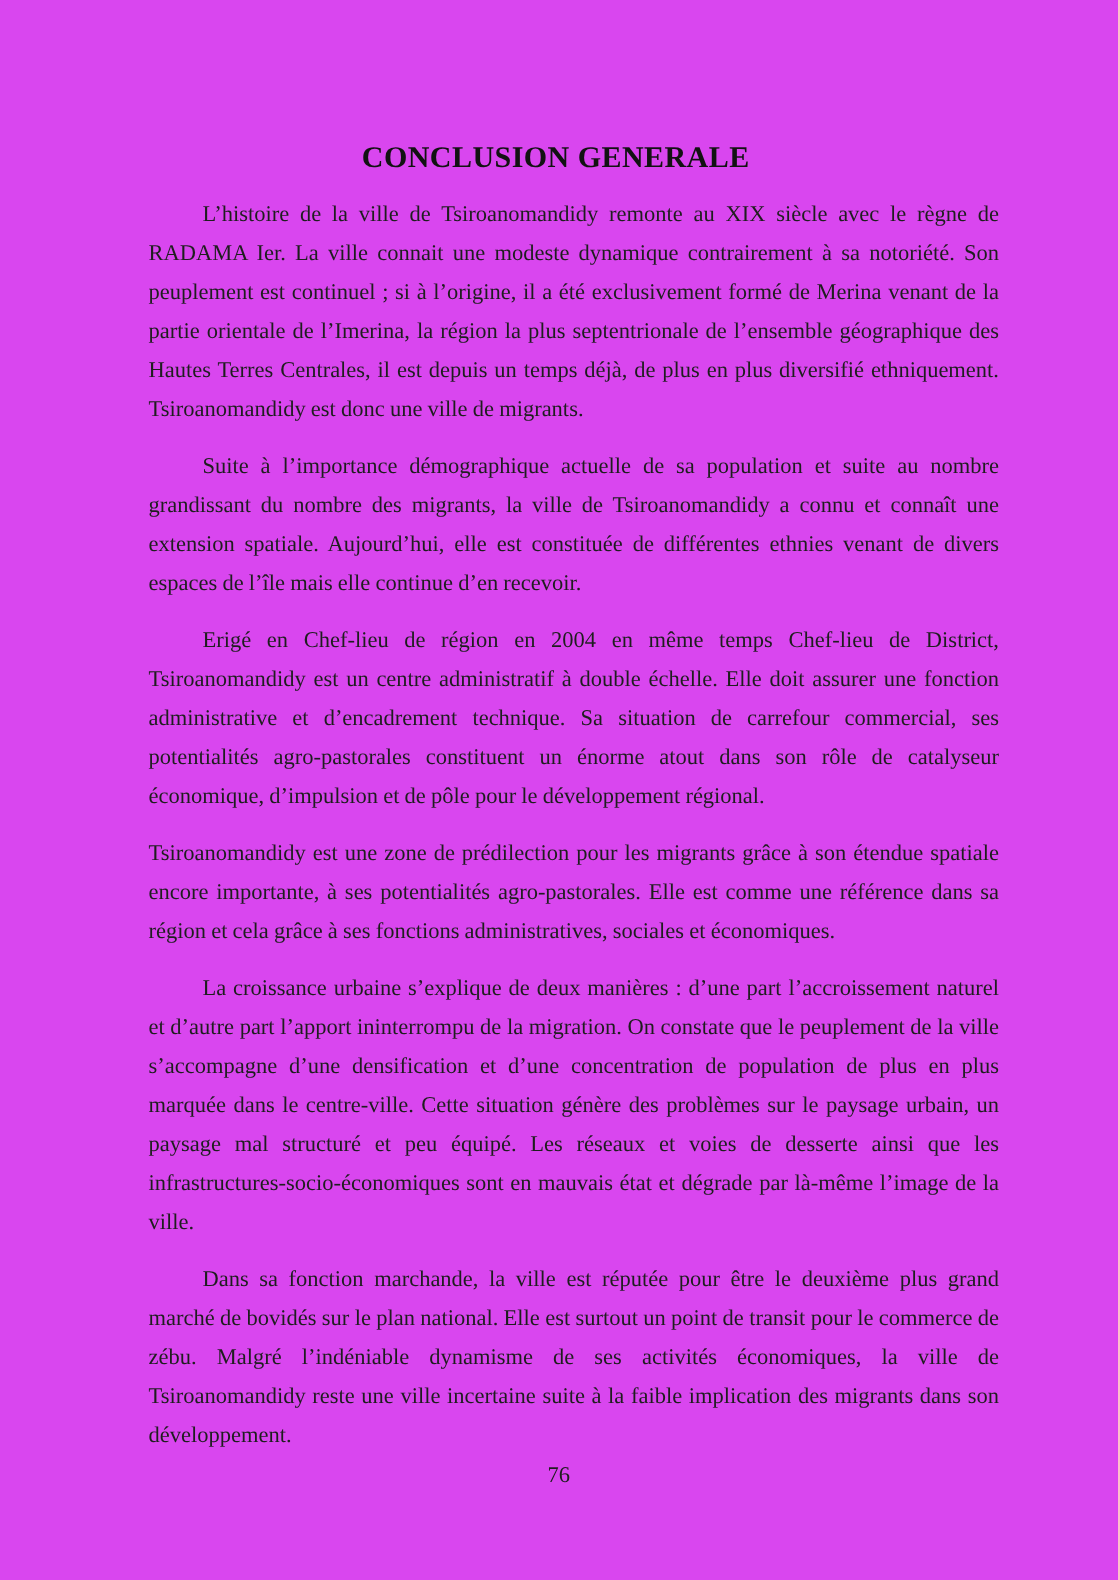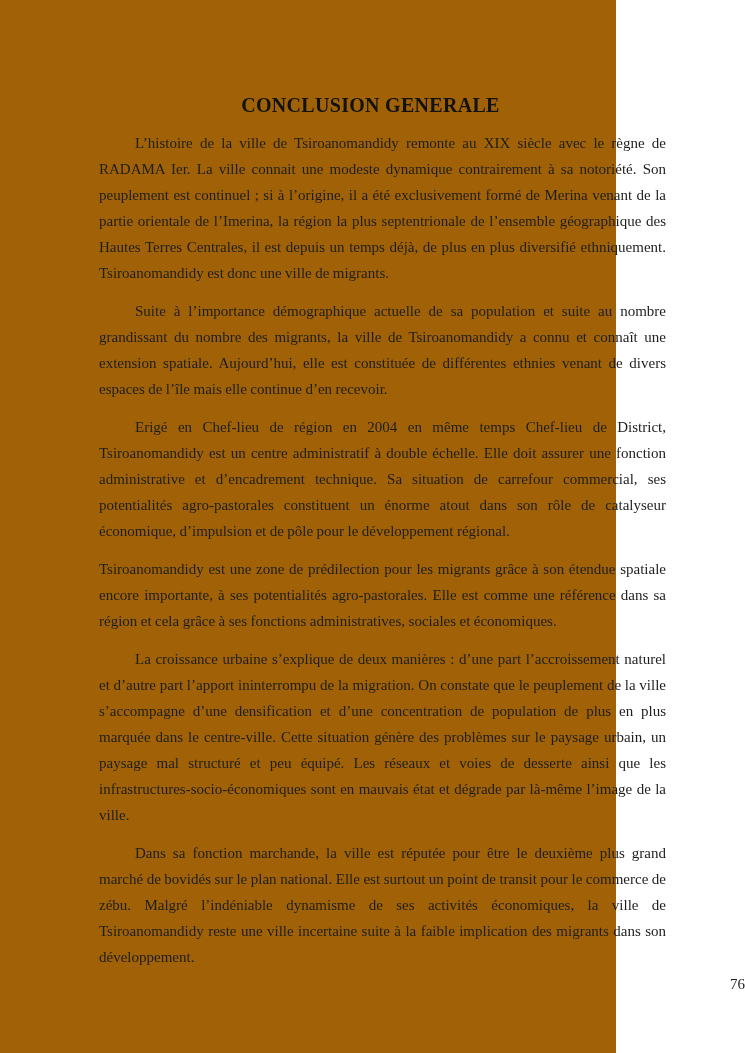--- a/index.html
+++ b/index.html
@@ -5,23 +5,23 @@
   html, body {
     margin: 0;
     padding: 0;
     width: 745px;
     height: 1053px;
     background: #ffffff;
     overflow: hidden;
   }
   .page {
     position: relative;
-    width: 616px;
+    width: 745px;
     height: 1053px;
-    background: #a16207;
+    background: #d946ef;
     font-family: "Liberation Serif", "DejaVu Serif", serif;
     color: #1e1e1e;
   }
   .content {
     position: absolute;
     left: 87px;
     top: 92px;
     width: 591px;
   }
   .doc-title {
@@ -42,21 +42,21 @@
     text-align: justify;
     word-spacing: -0.3px;
   }
   .body-text p.indent { text-indent: 36px; }
   .body-text p.no-indent { text-indent: 0; }
   .page-number {
     position: absolute;
     left: 0;
     top: 971px;
     width: 745px;
-    text-align: right;
+    text-align: center;
     font-size: 15px;
     line-height: 26px;
     color: #1e1e1e;
   }
 </style>
 </head>
 <body>
 
 <div class="page">
   <div class="content">

